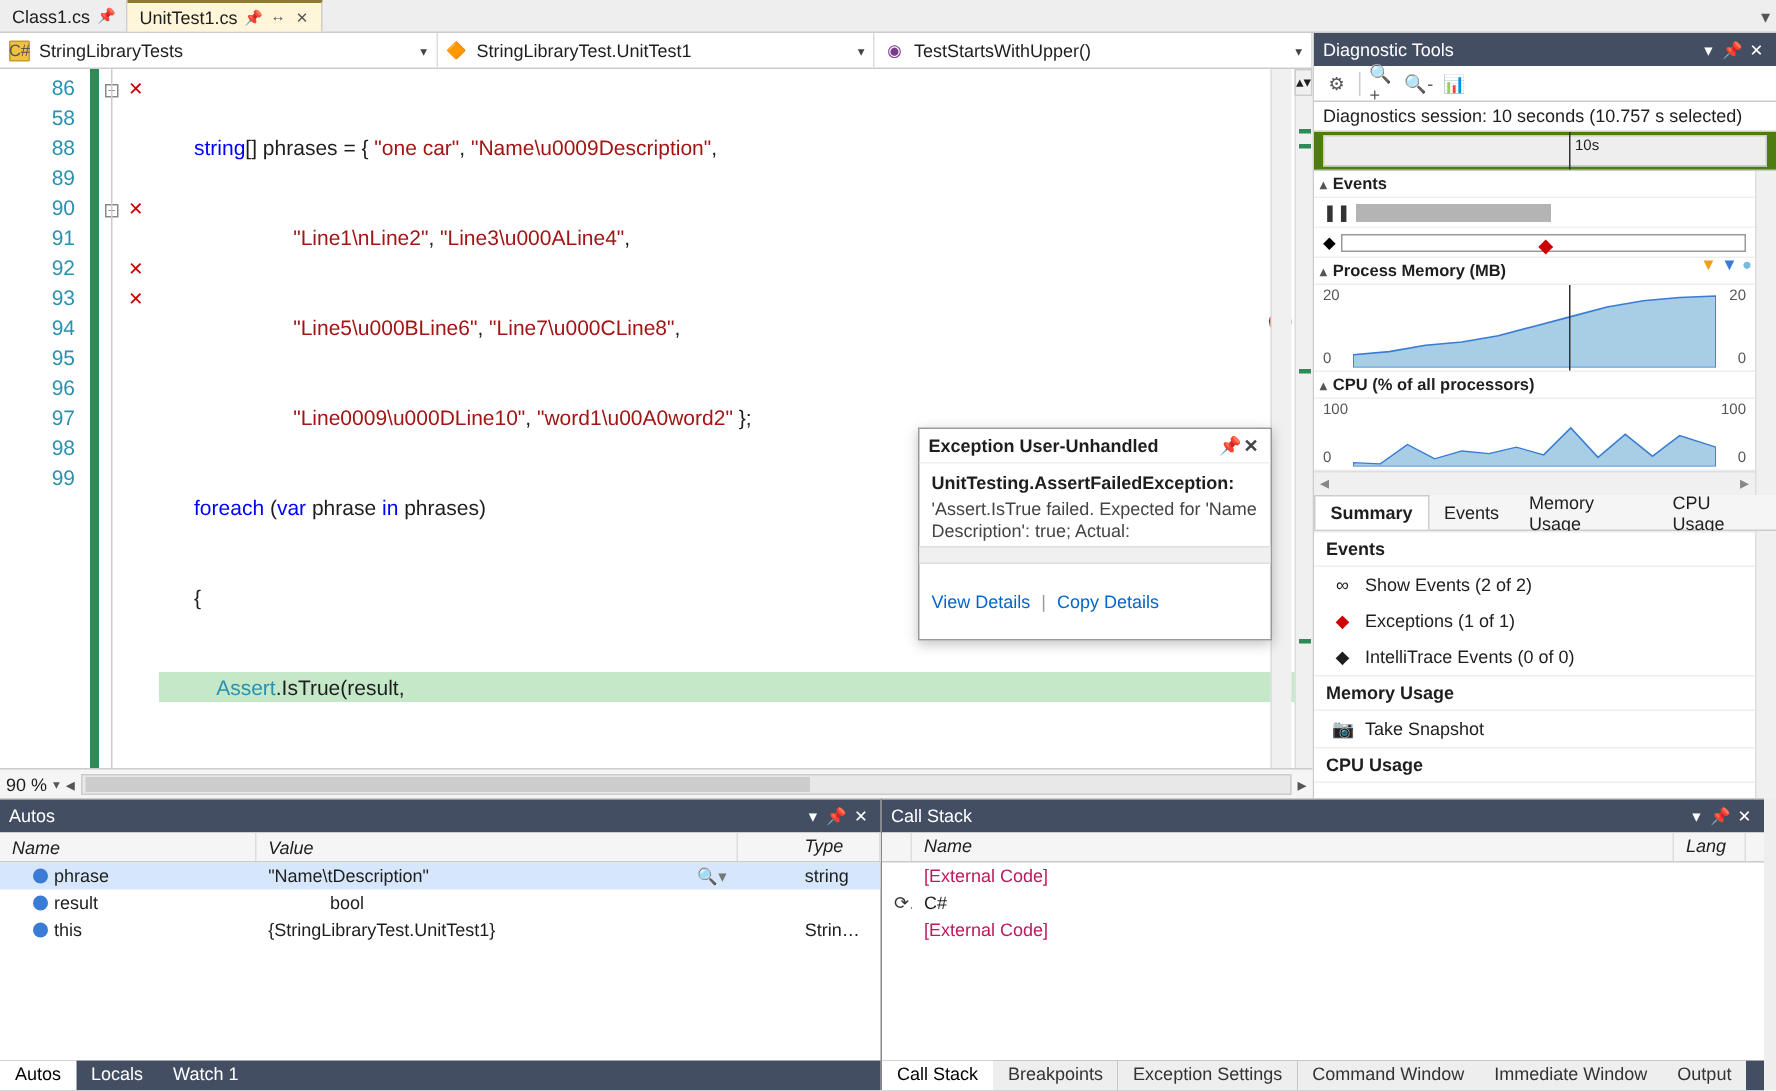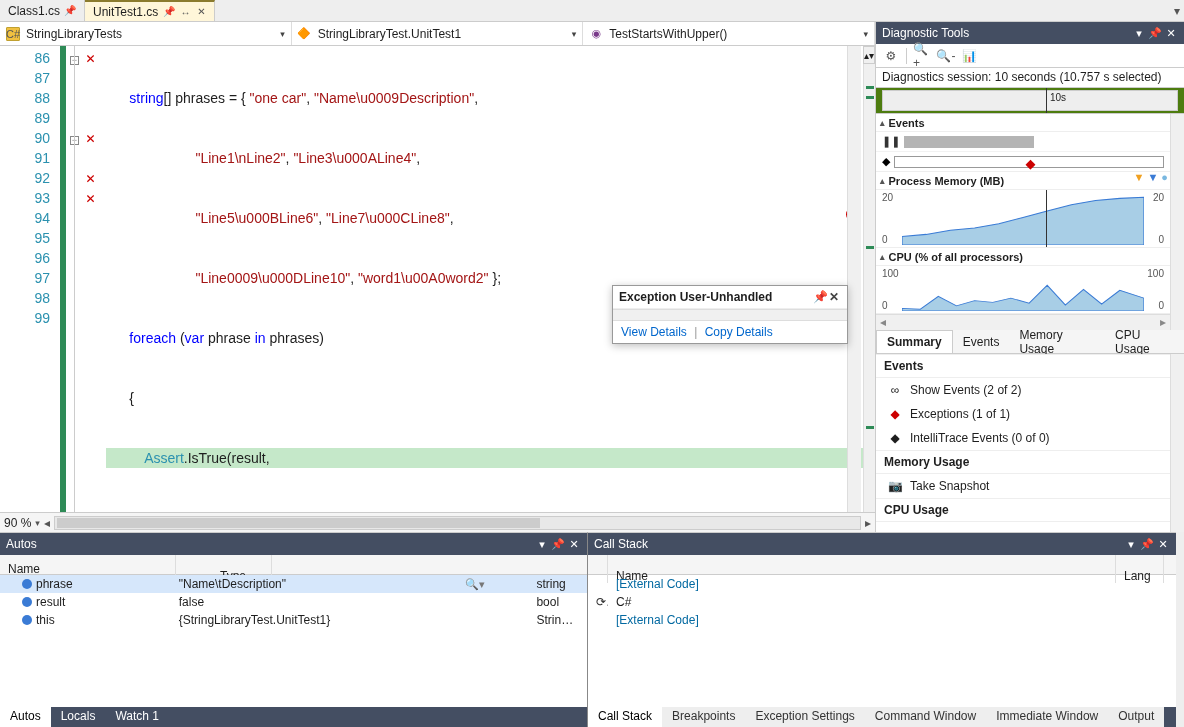--- a/index.html
+++ b/index.html
@@ -44,21 +44,21 @@
 .top-arrow-box { position:absolute; right:0; top:0; width:12px; height:18px; background:#f0f0f0; border:1px solid #ccc; display:flex; align-items:center; justify-content:center; font-size:10px; }
 .left-refresh { position:absolute; left:-10px; top:132px; width:14px; color:#888; }
 
 .exception-popup { position: absolute; left: 612px; top: 239px; width: 236px; background: #fff; border: 1px solid #999; box-shadow: 0 2px 8px rgba(0,0,0,0.25); z-index: 10; }
 .exception-hdr { display: flex; align-items: center; padding: 4px 6px; border-bottom: 1px solid #eee; font-weight: 600; }
 .exception-hdr .sp { flex: 1; }
 .exception-hdr .pin, .exception-hdr .close { width: 14px; text-align: center; cursor: pointer; color: #444; }
 .exception-body { padding: 6px 8px 2px 8px; }
 .exception-body .title { font-weight: 600; margin-bottom: 3px; }
 .exception-body .msg { color: #444; font-size: 12px; line-height: 15px; }
-.exception-links { padding: 4px 8px; }
+.exception-links { padding: 18px 8px; }
 .exception-links a { color: #0066cc; cursor: pointer; }
 .exception-links .sep { color: #999; margin: 0 4px; }
 .exception-footer { padding: 4px 8px 6px 8px; border-top: 1px solid #eee; }
 .exception-footer .tri { color: #555; margin-right: 4px; font-size: 10px; }
 
 .zoom-bar { height: 20px; display: flex; align-items: center; border-top: 1px solid #ccc; background: #f5f5f5; padding: 0 4px; gap: 4px; }
 .zoom-bar .dd { font-size: 9px; color: #555; }
 .zoom-scrollbar { flex: 1; height: 14px; background: #e8e8e8; border: 1px solid #ccc; position: relative; }
 .zoom-scrollbar .thumb { position: absolute; left: 2px; top: 1px; width: 60%; height: 10px; background: #ccc; }
 
@@ -100,34 +100,34 @@
 
 
 .bottom-row { display: flex; height: 195px; }
 .bottom-panel { width: 588px; display: flex; flex-direction: column; border-top: 1px solid #ccc; border-right: 1px solid #888; background: #fff; }
 .bottom-panel:last-child { border-right: none; }
 .panel-subtabs { height: 20px; background: #444e62; display: flex; align-items: stretch; }
 .subtab { color: #fff; padding: 2px 10px; cursor: pointer; }
 .subtab.active { background: #fff; color: #000; }
 .subtab.fade { background: #eee; color: #333; }
 .grid-hdr { height: 20px; display: flex; border-bottom: 1px solid #ccc; background: #f5f5f5; }
-.grid-hdr .cell { padding: 14px 8px; border-right: 1px solid #ddd; }
+.grid-hdr .cell { padding: 2px 8px; border-right: 1px solid #ddd; font-style: italic; }
 .grid-row { height: 18px; display: flex; align-items: center; }
 .grid-row.sel { background: #d6e7fb; }
 .grid-row .cell { padding: 1px 8px; overflow: hidden; white-space: nowrap; text-overflow: ellipsis; }
 .autos-c1 { width: 176px; display:flex; align-items:center; gap:4px; }
 .autos-c2 { width: 332px; display:flex; align-items:center; }
 .autos-c3 { width: 60px; margin-left: 36px; }
 .var-ic { width: 10px; height: 10px; background: #3a7bd5; border-radius: 50%; display: inline-block; margin-left:14px; }
 .mag-ic { margin-left:auto; color:#777; font-size:11px; }
 .cs-c0 { width: 20px; text-align:center; }
 .cs-c1 { width: 508px; padding-left: 4px; }
 .cs-c2 { width: 48px; }
 .cs-arrow { color:#333; }
-.cs-ext { color:#0369a1; }
+.cs-ext { color:#be185d; }
 .markericons { position:absolute; right:2px; top:-1px; display:flex; gap:3px; font-size:11px; }
 </style>
 </head>
 <body>
 
 <div class="tabbar">
   <div class="tab">
     <span class="label">Class1.cs</span>
     <span class="pin">📌</span>
   </div>
@@ -159,21 +159,21 @@
         <span class="icon ic-method">◉</span>
         <span>TestStartsWithUpper()</span>
         <span class="dd">▾</span>
       </div>
     </div>
 
     <div class="editor-body">
       <span class="left-refresh">⟳</span>
       <div class="lineno-col" id="linenos">
           <div>86</div>
-          <div>87</div>
+          <div>58</div>
           <div>88</div>
           <div>89</div>
           <div>90</div>
           <div>91</div>
           <div>92</div>
           <div>93</div>
           <div>94</div>
           <div>95</div>
           <div>96</div>
           <div>97</div>
@@ -238,20 +238,24 @@
       </div>
       <div style="position:absolute; right:14px; top:0; bottom:0; width:14px; background:#f0f0f0; border-left:1px solid #ddd;"></div>
 
       <div class="exception-popup">
         <div class="exception-hdr">
           <span>Exception User-Unhandled</span>
           <span class="sp"></span>
           <span class="pin">📌</span>
           <span class="close">✕</span>
         </div>
+        <div class="exception-body">
+          <div class="title">UnitTesting.AssertFailedException:</div>
+          <div class="msg">'Assert.IsTrue failed. Expected for 'Name    Description': true; Actual:</div>
+        </div>
         <div style="height:12px; background:#f0f0f0; border-top:1px solid #ddd; border-bottom:1px solid #ddd;"></div>
         <div class="exception-links">
           <a>View Details</a>
           <span class="sep">|</span>
           <a>Copy Details</a>
         </div>
       </div>
     </div>
 
     <div class="zoom-bar">
@@ -380,31 +384,31 @@
   <div class="bottom-panel">
     <div class="panel-titlebar">
       <span>Autos</span>
       <span class="sp"></span>
       <span class="btn">▾</span>
       <span class="btn">📌</span>
       <span class="btn">✕</span>
     </div>
     <div class="grid-hdr">
       <div class="cell autos-c1">Name</div>
+      <div class="cell autos-c2">Value</div>
       <div class="cell autos-c3">Type</div>
     </div>
     <div style="flex:1; overflow:auto;" id="autos-rows">
         <div class="grid-row sel">
           <div class="cell autos-c1"><span class="var-ic"></span> phrase</div>
           <div class="cell autos-c2">"Name\tDescription"<span class="mag-ic">🔍▾</span></div>
           <div class="cell autos-c3">string</div>
         </div>
         <div class="grid-row">
           <div class="cell autos-c1"><span class="var-ic"></span> result</div>
-          <div class="cell autos-c2">false</div>
           <div class="cell autos-c3">bool</div>
         </div>
         <div class="grid-row">
           <div class="cell autos-c1"><span class="var-ic"></span> this</div>
           <div class="cell autos-c2">{StringLibraryTest.UnitTest1}</div>
           <div class="cell autos-c3">StringLib</div>
         </div>
       </div>
     <div class="panel-subtabs">
       <div class="subtab active">Autos</div>

